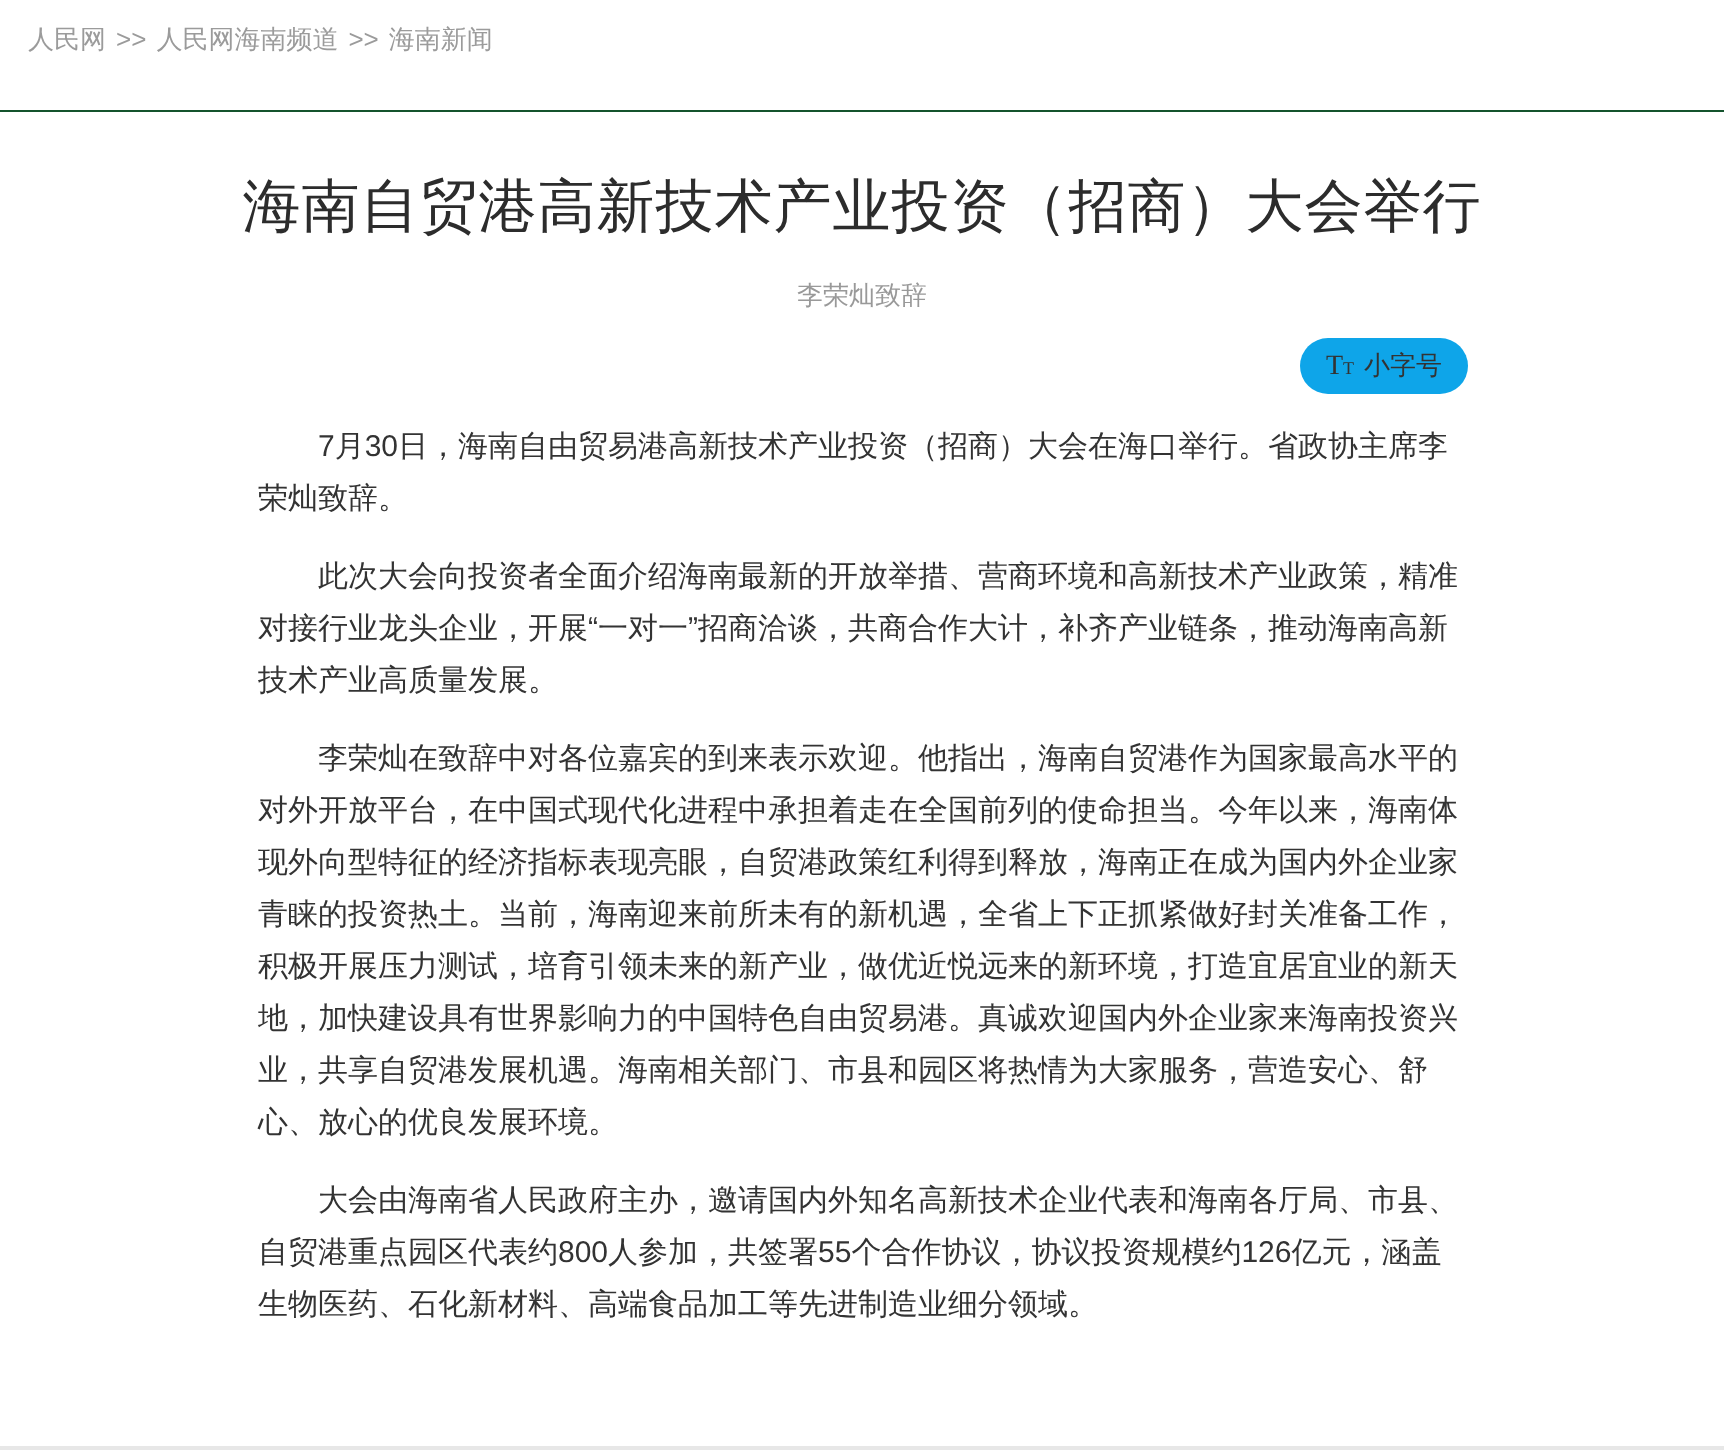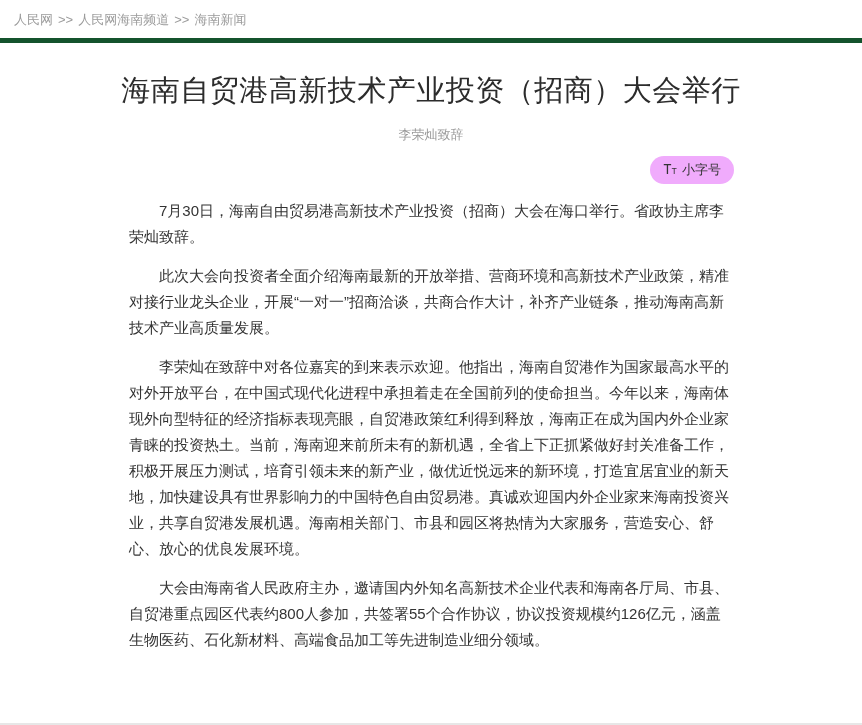--- a/index.html
+++ b/index.html
@@ -8,24 +8,24 @@
     width: 862px;
     height: 725px;
     background: #ffffff;
     font-family: "Liberation Sans", "DejaVu Sans", sans-serif;
     color: #333333;
     position: relative;
     overflow: hidden;
   }
   
   .breadcrumb {
-    padding: 11px 14px 9px 14px;
+    padding: 11px 14px 26px 14px;
     font-size: 13px;
     color: #9b9b9b;
-    border-bottom: 5px solid #14532d;
+    border-bottom: 1px solid #14532d;
   }
   .breadcrumb a {
     color: #9b9b9b;
     text-decoration: none;
     cursor: pointer;
   }
   .breadcrumb .sep {
     margin: 0 5px;
     color: #9b9b9b;
   }
@@ -52,28 +52,28 @@
   .meta a { color: #4c4c4c; text-decoration: none; cursor: pointer; }
   
   .toolbar {
     width: 606px;
     margin: 12px auto 0 auto;
     text-align: right;
   }
   .font-size-btn {
     display: inline-flex;
     align-items: center;
-    background: #f0abfc;
+    background: #0ea5e9;
     border: none;
     border-radius: 14px;
     padding: 5px 13px;
     font-size: 13px;
     color: #333333;
     cursor: pointer;
-    font-family: Liberation Mono, monospace;
+    font-family: Liberation Serif, serif;
   }
   .tt-icon { margin-right: 5px; color: #333; }
   .tt-icon .t-big { font-size: 14px; }
   .tt-icon .t-small { font-size: 9px; }
   
   .article-content {
     width: 604px;
     margin: 14px auto 0 auto;
     font-size: 15px;
     line-height: 26px;

